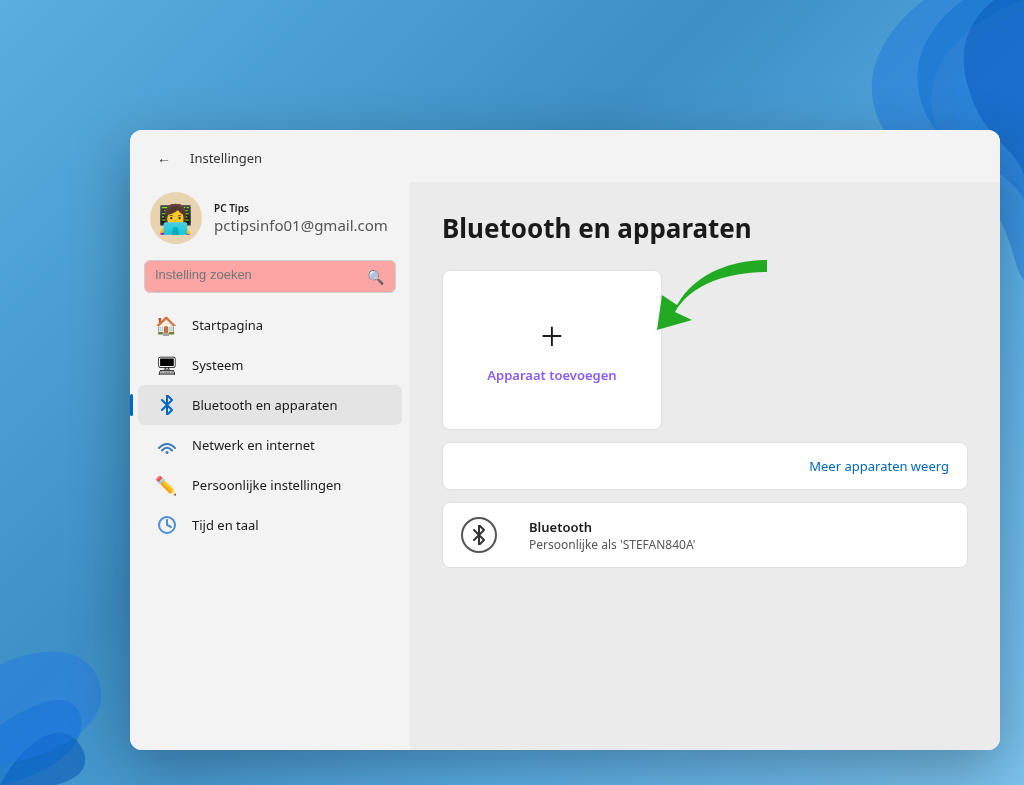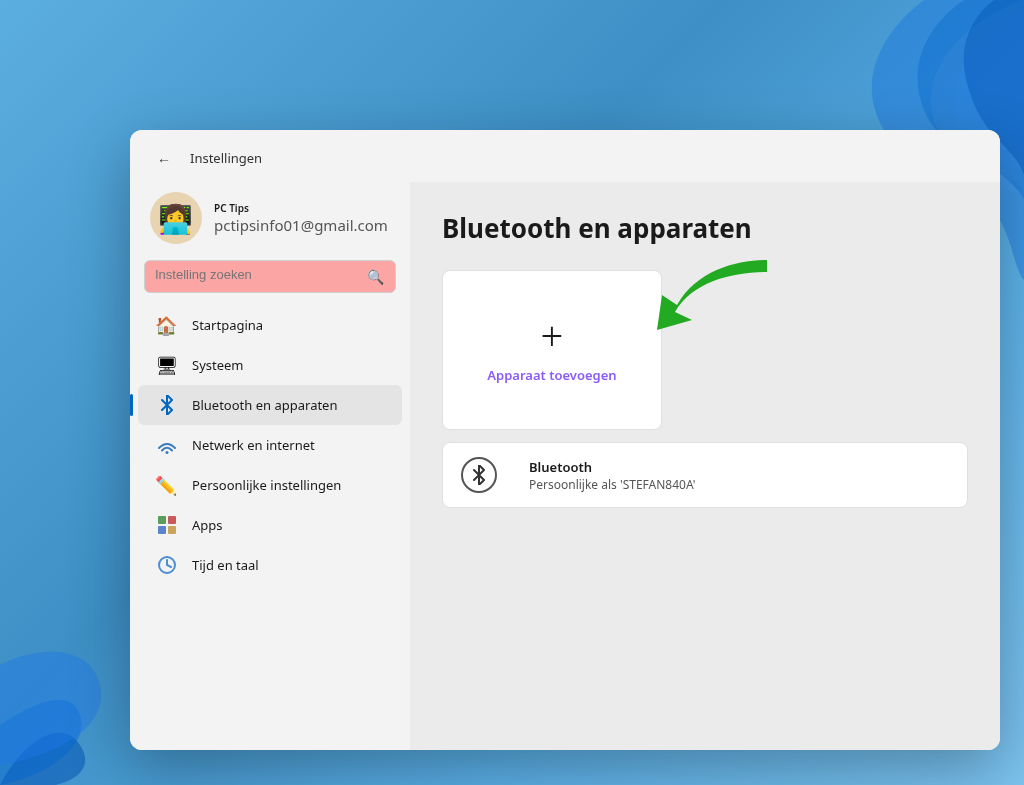--- a/index.html
+++ b/index.html
@@ -405,31 +405,20 @@
           </span>
           <span class="nav-label">Netwerk en internet</span>
         </div>
         <div class="nav-item">
           <span class="nav-icon">✏️</span>
           <span class="nav-label">Persoonlijke instellingen</span>
         </div>
         <div class="nav-item">
           <span class="nav-icon">
             <svg width="20" height="20" viewBox="0 0 20 20" fill="none" xmlns="http://www.w3.org/2000/svg">
-              <rect x="1" y="1" width="8" height="8" rx="1" fill="#5a9e5a"></rect>
-              <rect x="11" y="1" width="8" height="8" rx="1" fill="#c85a5a"></rect>
-              <rect x="1" y="11" width="8" height="8" rx="1" fill="#5a85c8"></rect>
-              <rect x="11" y="11" width="8" height="8" rx="1" fill="#c8a55a"></rect>
-            </svg>
-          </span>
-          <span class="nav-label">Apps</span>
-        </div>
-        <div class="nav-item">
-          <span class="nav-icon">
-            <svg width="20" height="20" viewBox="0 0 20 20" fill="none" xmlns="http://www.w3.org/2000/svg">
               <circle cx="10" cy="10" r="8" stroke="#4a8fd4" stroke-width="2" fill="none"></circle>
               <path d="M10 5 L10 10 L14 12" stroke="#4a8fd4" stroke-width="2" stroke-linecap="round"></path>
             </svg>
           </span>
           <span class="nav-label">Tijd en taal</span>
         </div>
       </div>
 
     </div>
 
@@ -444,20 +433,23 @@
           <span class="add-label">Apparaat toevoegen</span>
         </div>
 
         
         <svg class="arrow-svg" viewBox="0 0 140 100" xmlns="http://www.w3.org/2000/svg">
           <path d="M130,10 C100,10 60,20 40,55 L25,45 L20,80 L55,70 L38,62 C55,32 95,22 130,22 Z" fill="#22aa22"></path>
         </svg>
       </div>
 
       
+      <div class="more-devices-row">
+        <span class="more-devices-link">Meer apparaten weerg</span>
+      </div>
 
       
       <div class="bluetooth-row">
         <div class="bluetooth-icon-circle">
           <svg width="16" height="20" viewBox="0 0 16 20" fill="none" xmlns="http://www.w3.org/2000/svg">
             <path d="M3 5L13 15L8 20V0L13 5L3 15" stroke="#333" stroke-width="2" stroke-linecap="round" stroke-linejoin="round" fill="none"></path>
           </svg>
         </div>
         <div class="bluetooth-info">
           <span class="bluetooth-name">Bluetooth</span>

